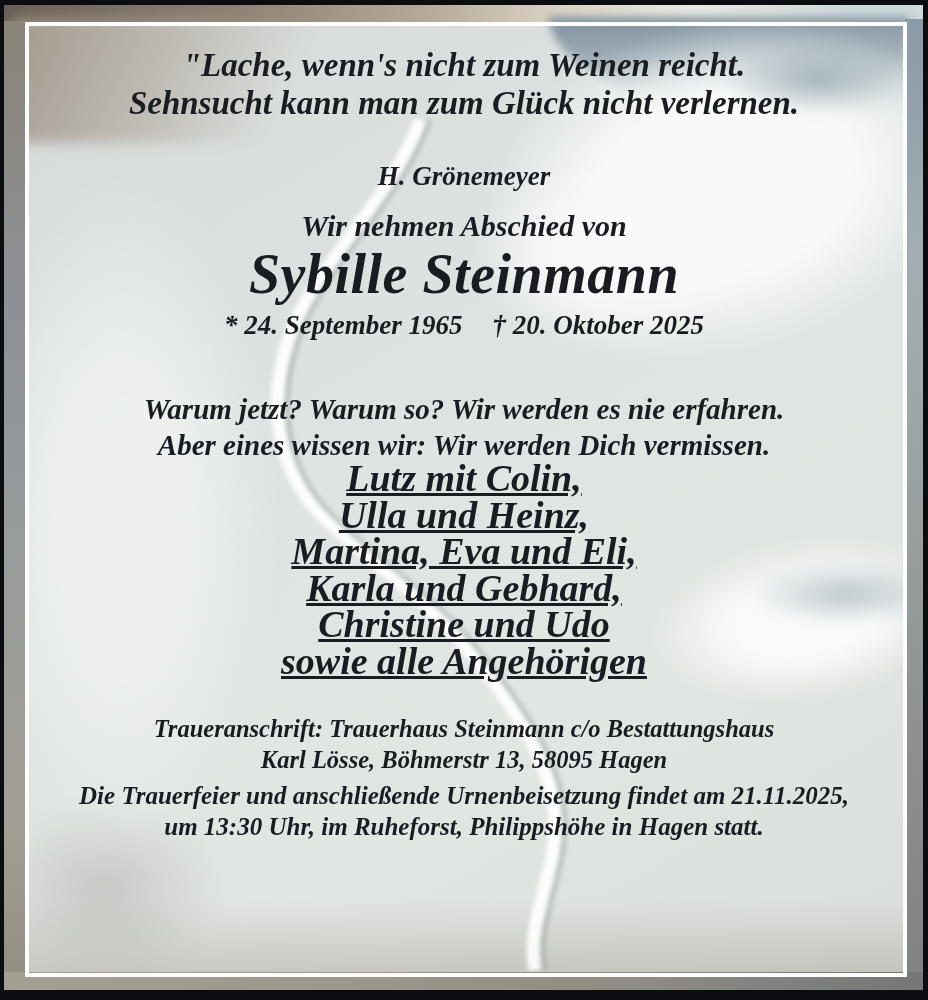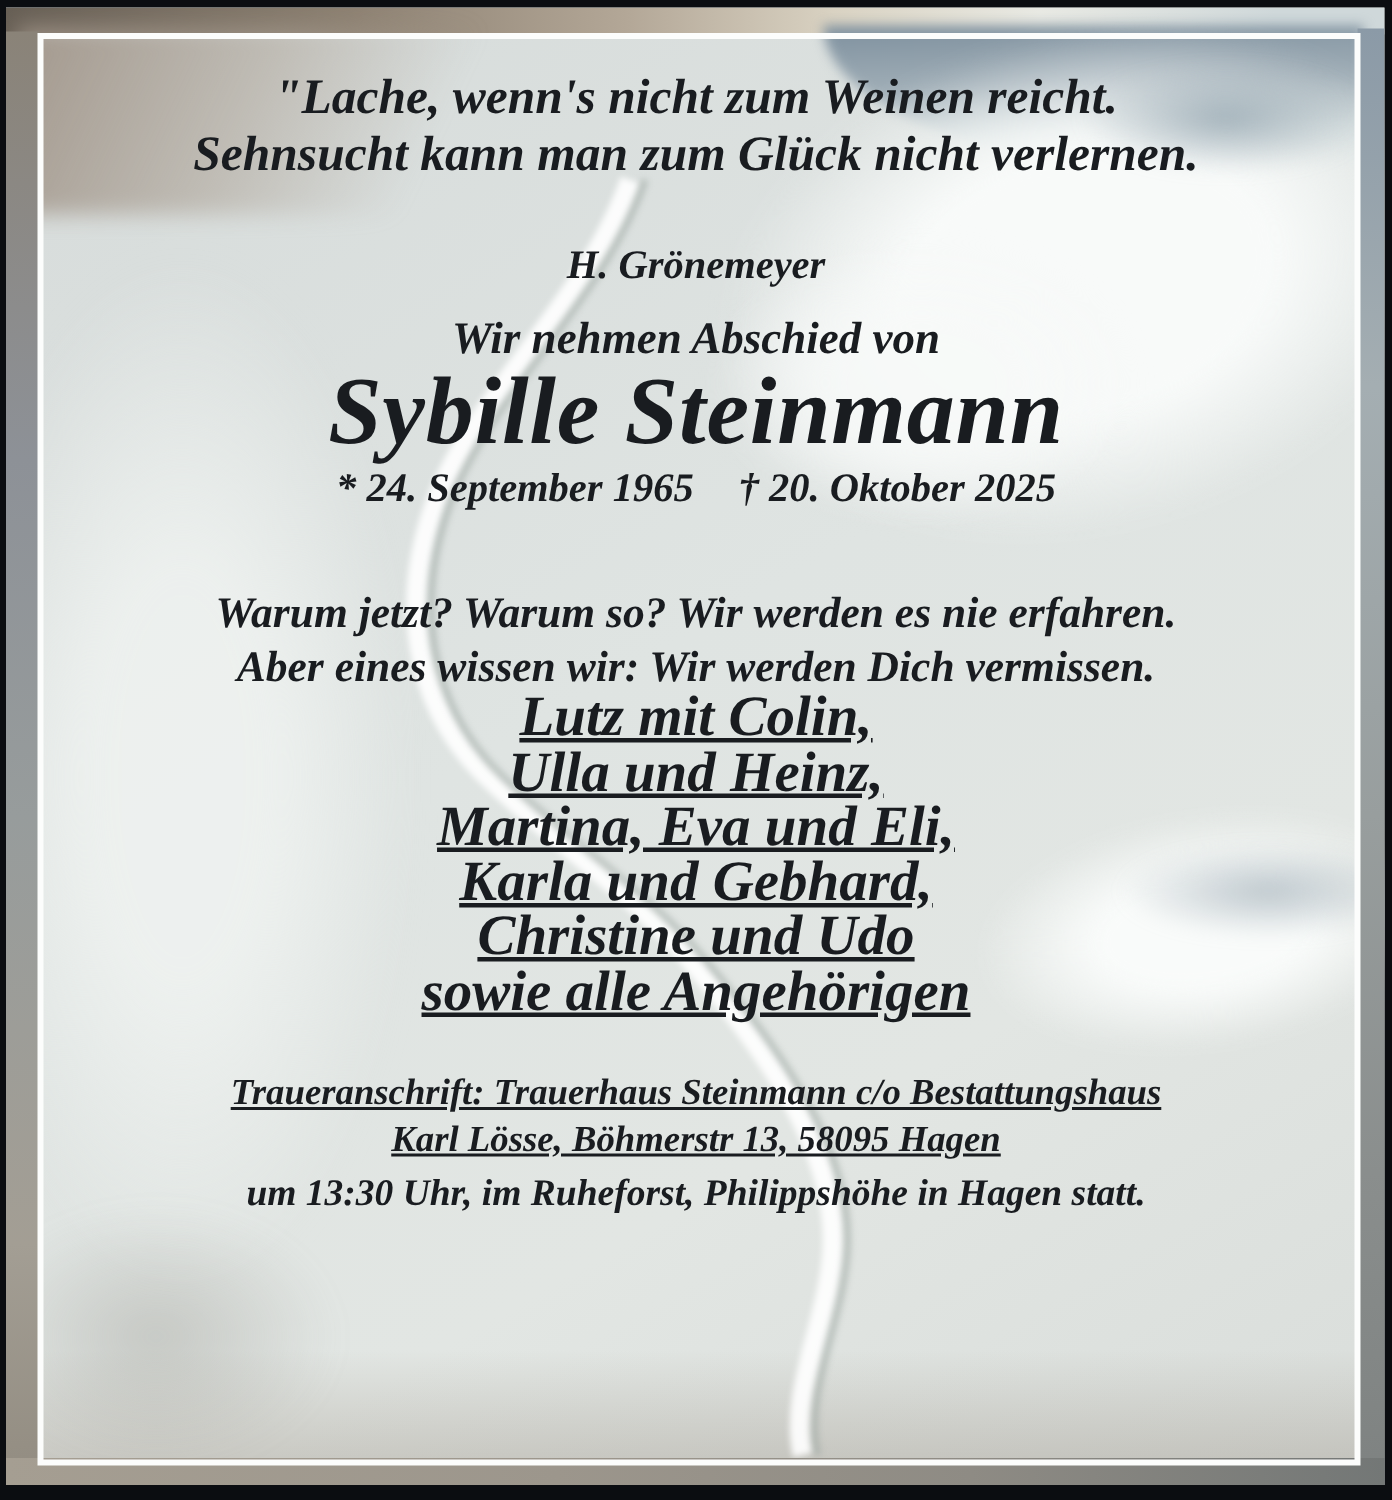--- a/index.html
+++ b/index.html
@@ -102,26 +102,26 @@
   
   .overlay{position:absolute;inset:0;color:var(--text);}
   .overlay .block{
     position:absolute;left:40px;right:40px;
     text-align:center;font-weight:700;font-style:italic;
     white-space:nowrap;
   }
   .quote{top:46px;font-size:33px;line-height:38px;}
   .attrib{top:161px;left:0;right:84px;text-align:right;font-size:27px;}
   .intro{top:209px;font-size:30px;}
-  .name{top:236px;font-size:64px;line-height:76px;margin:0;letter-spacing:.5px;}
+  .name{top:236px;font-size:56px;line-height:76px;margin:0;letter-spacing:.5px;}
   .dates{top:310px;font-size:27px;}
   .dates .gap{display:inline-block;width:30px;}
   .message{top:391px;font-size:29px;line-height:36px;}
   .mourners{top:460px;font-size:38px;line-height:36.5px;text-decoration:underline;}
-  .address{top:713px;font-size:24.5px;line-height:31px;text-decoration:underline;}
+  .address{top:713px;font-size:24.5px;line-height:31px;}
   .ceremony{top:781px;font-size:25px;line-height:30.5px;}
   .donation{top:865px;font-size:25.5px;line-height:30.5px;}
 </style>
 </head>
 <body>
 
 <div class="canvas">
 
   <div class="photo">
     <div class="ph-topstrip"></div>
@@ -174,18 +174,19 @@
       <div>Christine und Udo</div>
       <div>sowie alle Angehörigen</div>
     </div>
 
     <div class="block address">
       <div>Traueranschrift: Trauerhaus Steinmann c/o Bestattungshaus</div>
       <div>Karl Lösse, Böhmerstr 13, 58095 Hagen</div>
     </div>
 
     <div class="block ceremony">
+      <div>Die Trauerfeier und anschließende Urnenbeisetzung findet am 21.11.2025,</div>
       <div>um 13:30 Uhr, im Ruheforst, Philippshöhe in Hagen statt.</div>
     </div>
 
 
   </div>
 </div>
 
 </body></html>

